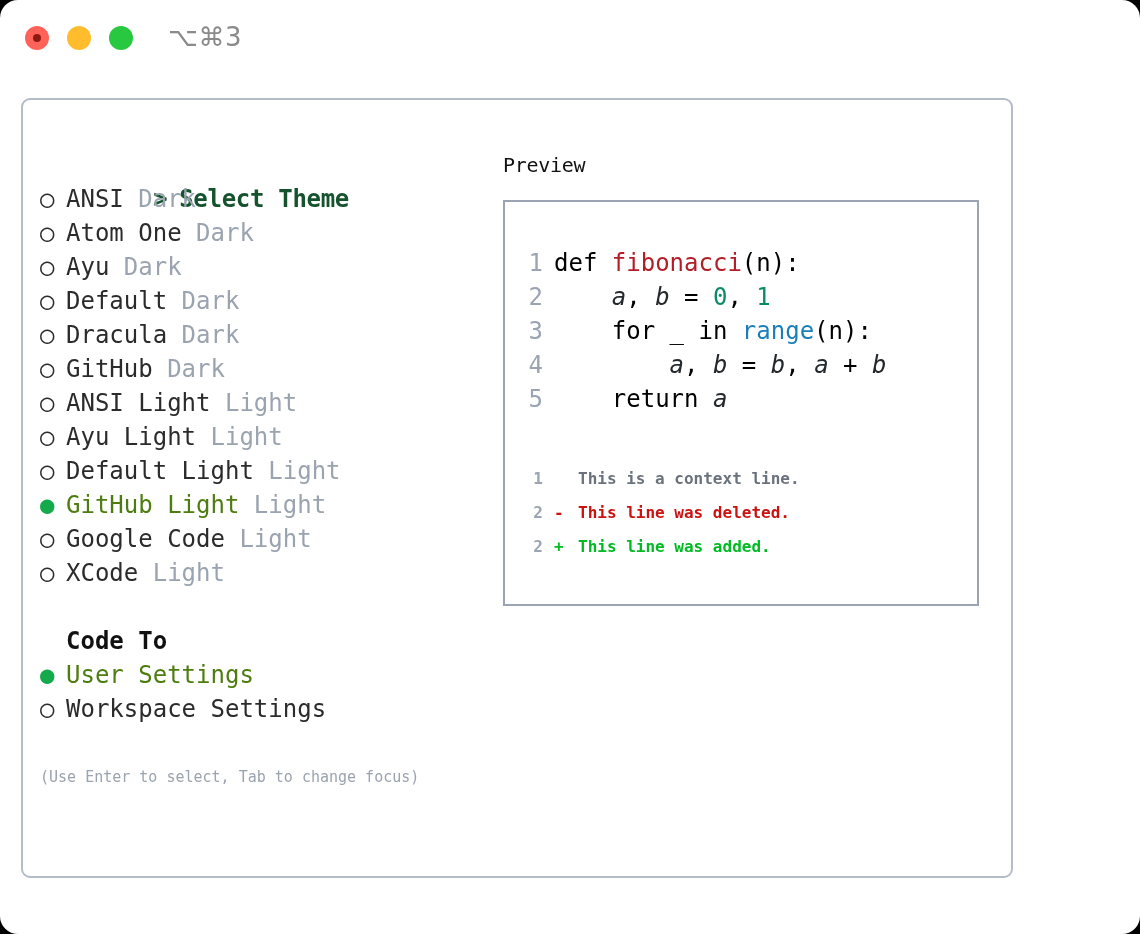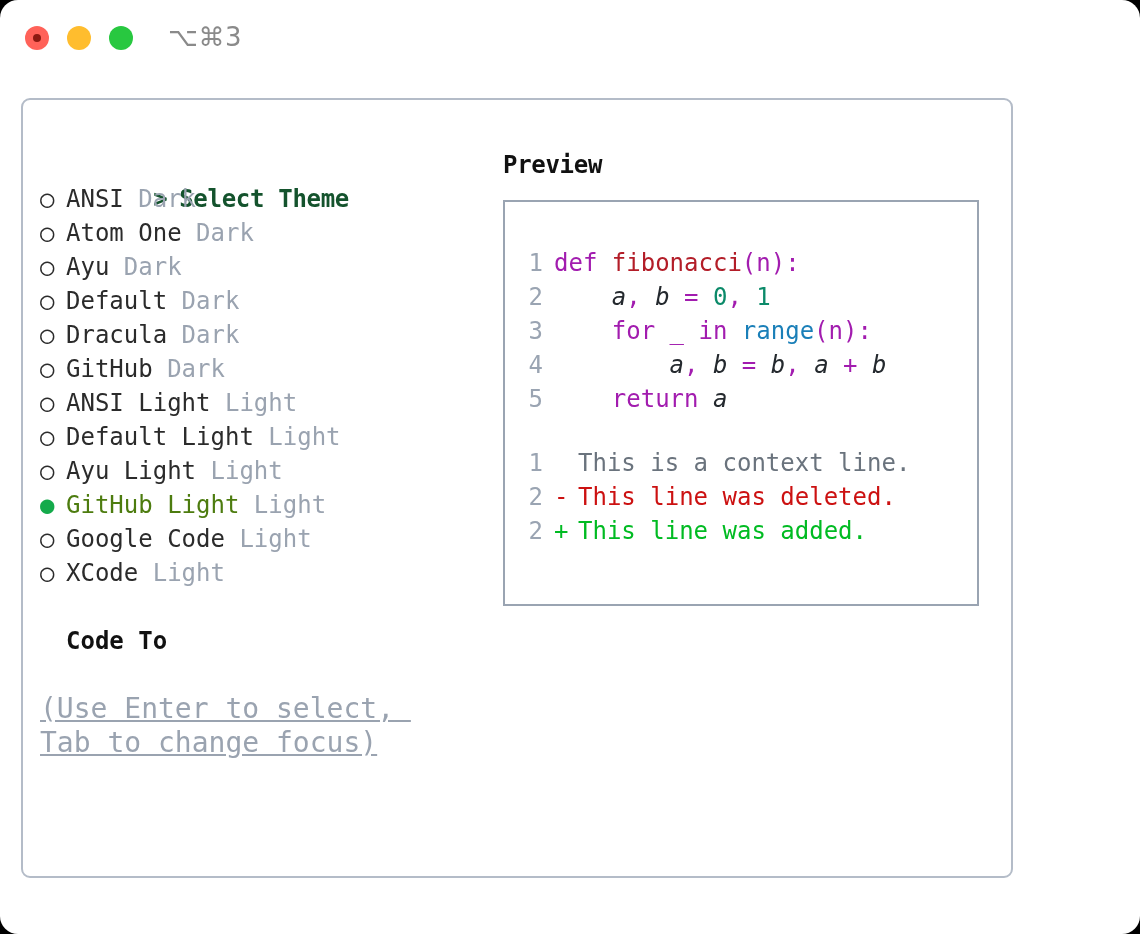--- a/index.html
+++ b/index.html
@@ -114,40 +114,39 @@
 
   .section-head {
     color: #111111;
     font-weight: bold;
     padding-left: 26px;
   }
 
   .spacer-sm { height: 34px; }
 
   .hint {
-    font-size: 28px;
+    font-size: 15px;
     line-height: 34px;
     color: #9aa3b0;
     width: 420px;
     white-space: pre-wrap;
-    text-decoration: underline;
   }
 
   
   .right-col {
     position: absolute;
     left: 480px;
     top: 48px;
     width: 490px;
   }
   .preview-title {
-    font-size: 24px;
+    font-size: 20px;
     line-height: 34px;
     color: #111111;
-    font-weight: bold;
+    font-weight: normal;
     letter-spacing: -0.3px;
   }
   .preview-box {
     margin-top: 18px;
     width: 476px;
     height: 406px;
     border: 2px solid #9aa4b2;
     box-sizing: border-box;
     background: #ffffff;
     position: relative;
@@ -161,33 +160,34 @@
     white-space: pre;
   }
   .code-line { display: block; height: 34px; }
   .ln {
     display: inline-block;
     width: 26px;
     text-align: right;
     color: #9aa4b2;
     margin-right: 11px;
   }
-  .tok-plain   { color: #a21caf; }
+  .tok-plain   { color: #000000; }
   .tok-func    { color: #b31d28; text-align: center; }
   .tok-num     { color: #0b8a69; }
   .tok-builtin { color: #1a7fb8; }
   .tok-var     { color: #24292e; font-style: italic; }
 
   .diff {
     position: absolute;
     left: 12px;
-    top: 244px;
-    font-size: 24px;
-    line-height: 34px;
-    white-space: pre;
+    top: 260px;
+    font-size: 16px;
+    line-height: 34px;
+    white-space: pre;
+    font-weight: bold;
   }
   .diff-ctx { color: #6a737d; }
   .diff-del { color: #cc1111; }
   .diff-add { color: #00bb22; }
   .sign { display: inline-block; width: 24px; }
 </style>
 </head>
 <body>
 
 <div class="window">
@@ -210,31 +210,35 @@
       </div>
 
       <div id="theme-items">
           <div class="row"><span class="marker bullet-empty">○</span><span class="name">ANSI</span><span class="variant"> Dark</span></div>
           <div class="row"><span class="marker bullet-empty">○</span><span class="name">Atom One</span><span class="variant"> Dark</span></div>
           <div class="row"><span class="marker bullet-empty">○</span><span class="name">Ayu</span><span class="variant"> Dark</span></div>
           <div class="row"><span class="marker bullet-empty">○</span><span class="name">Default</span><span class="variant"> Dark</span></div>
           <div class="row"><span class="marker bullet-empty">○</span><span class="name">Dracula</span><span class="variant"> Dark</span></div>
           <div class="row"><span class="marker bullet-empty">○</span><span class="name">GitHub</span><span class="variant"> Dark</span></div>
           <div class="row"><span class="marker bullet-empty">○</span><span class="name">ANSI Light</span><span class="variant"> Light</span></div>
+          <div class="row"><span class="marker bullet-empty">○</span><span class="name">Ayu Light</span><span class="variant"> Light</span></div>
           <div class="row"><span class="marker bullet-empty">○</span><span class="name">Default Light</span><span class="variant"> Light</span></div>
-          <div class="row"><span class="marker bullet-empty">○</span><span class="name">Ayu Light</span><span class="variant"> Light</span></div>
           <div class="row"><span class="marker bullet-full">●</span><span class="name-sel">GitHub Light</span><span class="variant"> Light</span></div>
           <div class="row"><span class="marker bullet-empty">○</span><span class="name">Google Code</span><span class="variant"> Light</span></div>
           <div class="row"><span class="marker bullet-empty">○</span><span class="name">XCode</span><span class="variant"> Light</span></div>
         </div>
 
       <div class="spacer-sm"></div>
 
       <div class="row section-head">Code To</div>
 
+      <div id="apply-items">
+          <div class="row"><span class="marker bullet-full">●</span><span class="name-sel">User Settings</span></div>
+          <div class="row"><span class="marker bullet-empty">○</span><span class="name">Workspace Settings</span></div>
+        </div>
 
       <div class="spacer-sm"></div>
 
       <div class="hint">(Use Enter to select, Tab to change focus)</div>
     </div>
 
     <div class="right-col">
       <div class="preview-title">Preview</div>
 
       <div class="preview-box">

